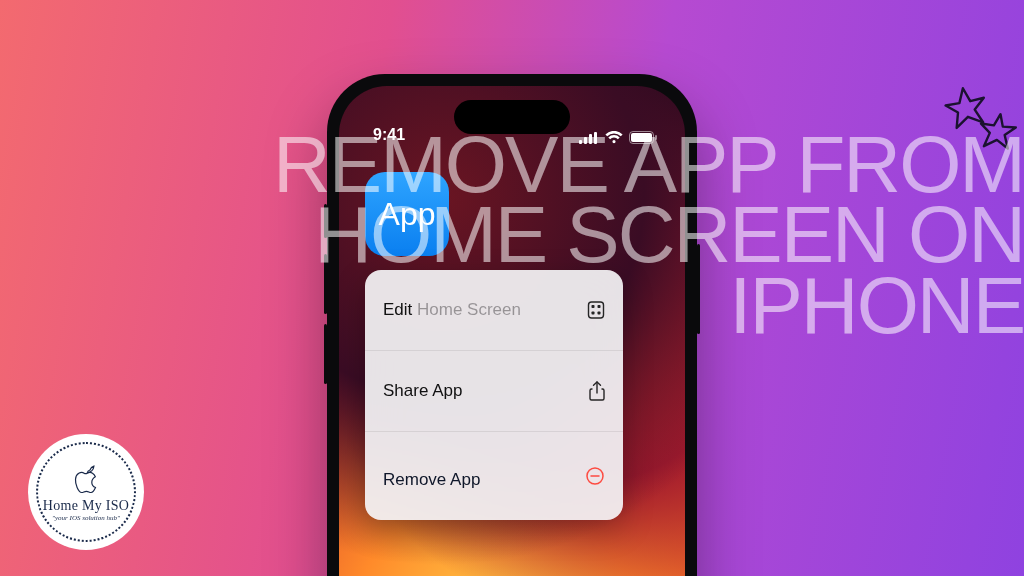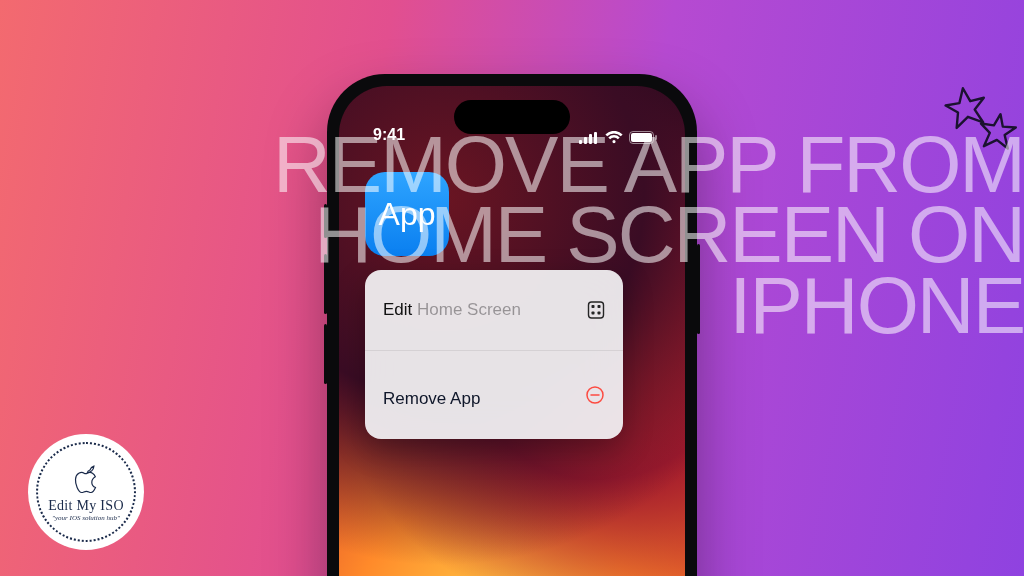--- a/index.html
+++ b/index.html
@@ -213,21 +213,21 @@
     </svg>
   </div>
 
   <div class="badge">
     <div class="dotring"></div>
     <div class="badge-inner">
       <svg class="badge-apple" width="30" height="34" viewBox="0 0 30 34" fill="none" stroke="#1a2a4a" stroke-width="1.2">
         <path d="M19 7c.6-1.9 2.2-3.4 3.9-3.9-.2 2-.9 3.6-2.2 4.8-1.2 1.1-2.8 1.8-4.3 1.6.1-1 .9-1.9 2.6-2.5z"></path>
         <path d="M24.5 24.5c-1.1 2.5-2.4 4.9-4.4 5-1.9.1-2.5-1.2-4.7-1.2s-2.9 1.2-4.7 1.2c-2 .1-3.5-2.6-4.6-5.1C3.8 19 3.6 12.7 7.8 10.3c1.8-1 3.9-1 5.3-.1 1.1.7 2 .7 3.1 0 1.6-1 3.9-1 5.6.2 1 .7 2 1.9 2.5 3.3-2.3 1.3-3.5 3.2-3.5 5.7 0 2.3 1.4 4.1 3.7 5.1z"></path>
       </svg>
-      <div class="badge-title">Edit My ISO</div>
+      <div class="badge-title">Home My ISO</div>
       <div class="badge-sub">"your IOS solution hub"</div>
     </div>
   </div>
 
   <div class="phone">
     <div class="side-btn"></div>
     <div class="vol2"></div>
     <div class="screen">
       <div class="island"></div>
 
@@ -259,20 +259,28 @@
         <div class="row">
           <span class="row-label"><span>Edit </span><span class="muted-part">Home Screen</span></span>
           <svg class="mi" width="18" height="18" viewBox="0 0 18 18" fill="none" stroke="#111" stroke-width="1.4">
             <rect x="1.5" y="1" width="15" height="16" rx="3"></rect>
             <rect x="4.5" y="4" width="3" height="3" rx="0.8" fill="#111" stroke="none"></rect>
             <rect x="10.5" y="4" width="3" height="3" rx="0.8" fill="#111" stroke="none"></rect>
             <rect x="4.5" y="10.5" width="3" height="3" rx="0.8" fill="#111" stroke="none"></rect>
             <rect x="10.5" y="10.5" width="3" height="3" rx="0.8" fill="#111" stroke="none"></rect>
           </svg>
         </div>
+        <div class="row">
+          <span class="row-label">Share App</span>
+          <svg class="mi" width="16" height="20" viewBox="0 0 16 20" fill="none" stroke="#111" stroke-width="1.4" stroke-linecap="round" stroke-linejoin="round">
+            <path d="M8 1v11"></path>
+            <path d="M4.5 4.2 8 1l3.5 3.2"></path>
+            <path d="M3 8h-.5A1.5 1.5 0 0 0 1 9.5v8A1.5 1.5 0 0 0 2.5 19h11A1.5 1.5 0 0 0 15 17.5v-8A1.5 1.5 0 0 0 13.5 8H13"></path>
+          </svg>
+        </div>
         <div class="row danger">
           <span class="row-label">Remove App</span>
           <svg class="mi" width="20" height="20" viewBox="0 0 20 20" fill="none" stroke="#ff3b30" stroke-width="1.5" stroke-linecap="round">
             <circle cx="10" cy="10" r="8"></circle>
             <line x1="6" y1="10" x2="14" y2="10"></line>
           </svg>
         </div>
       </div>
 
     </div>

